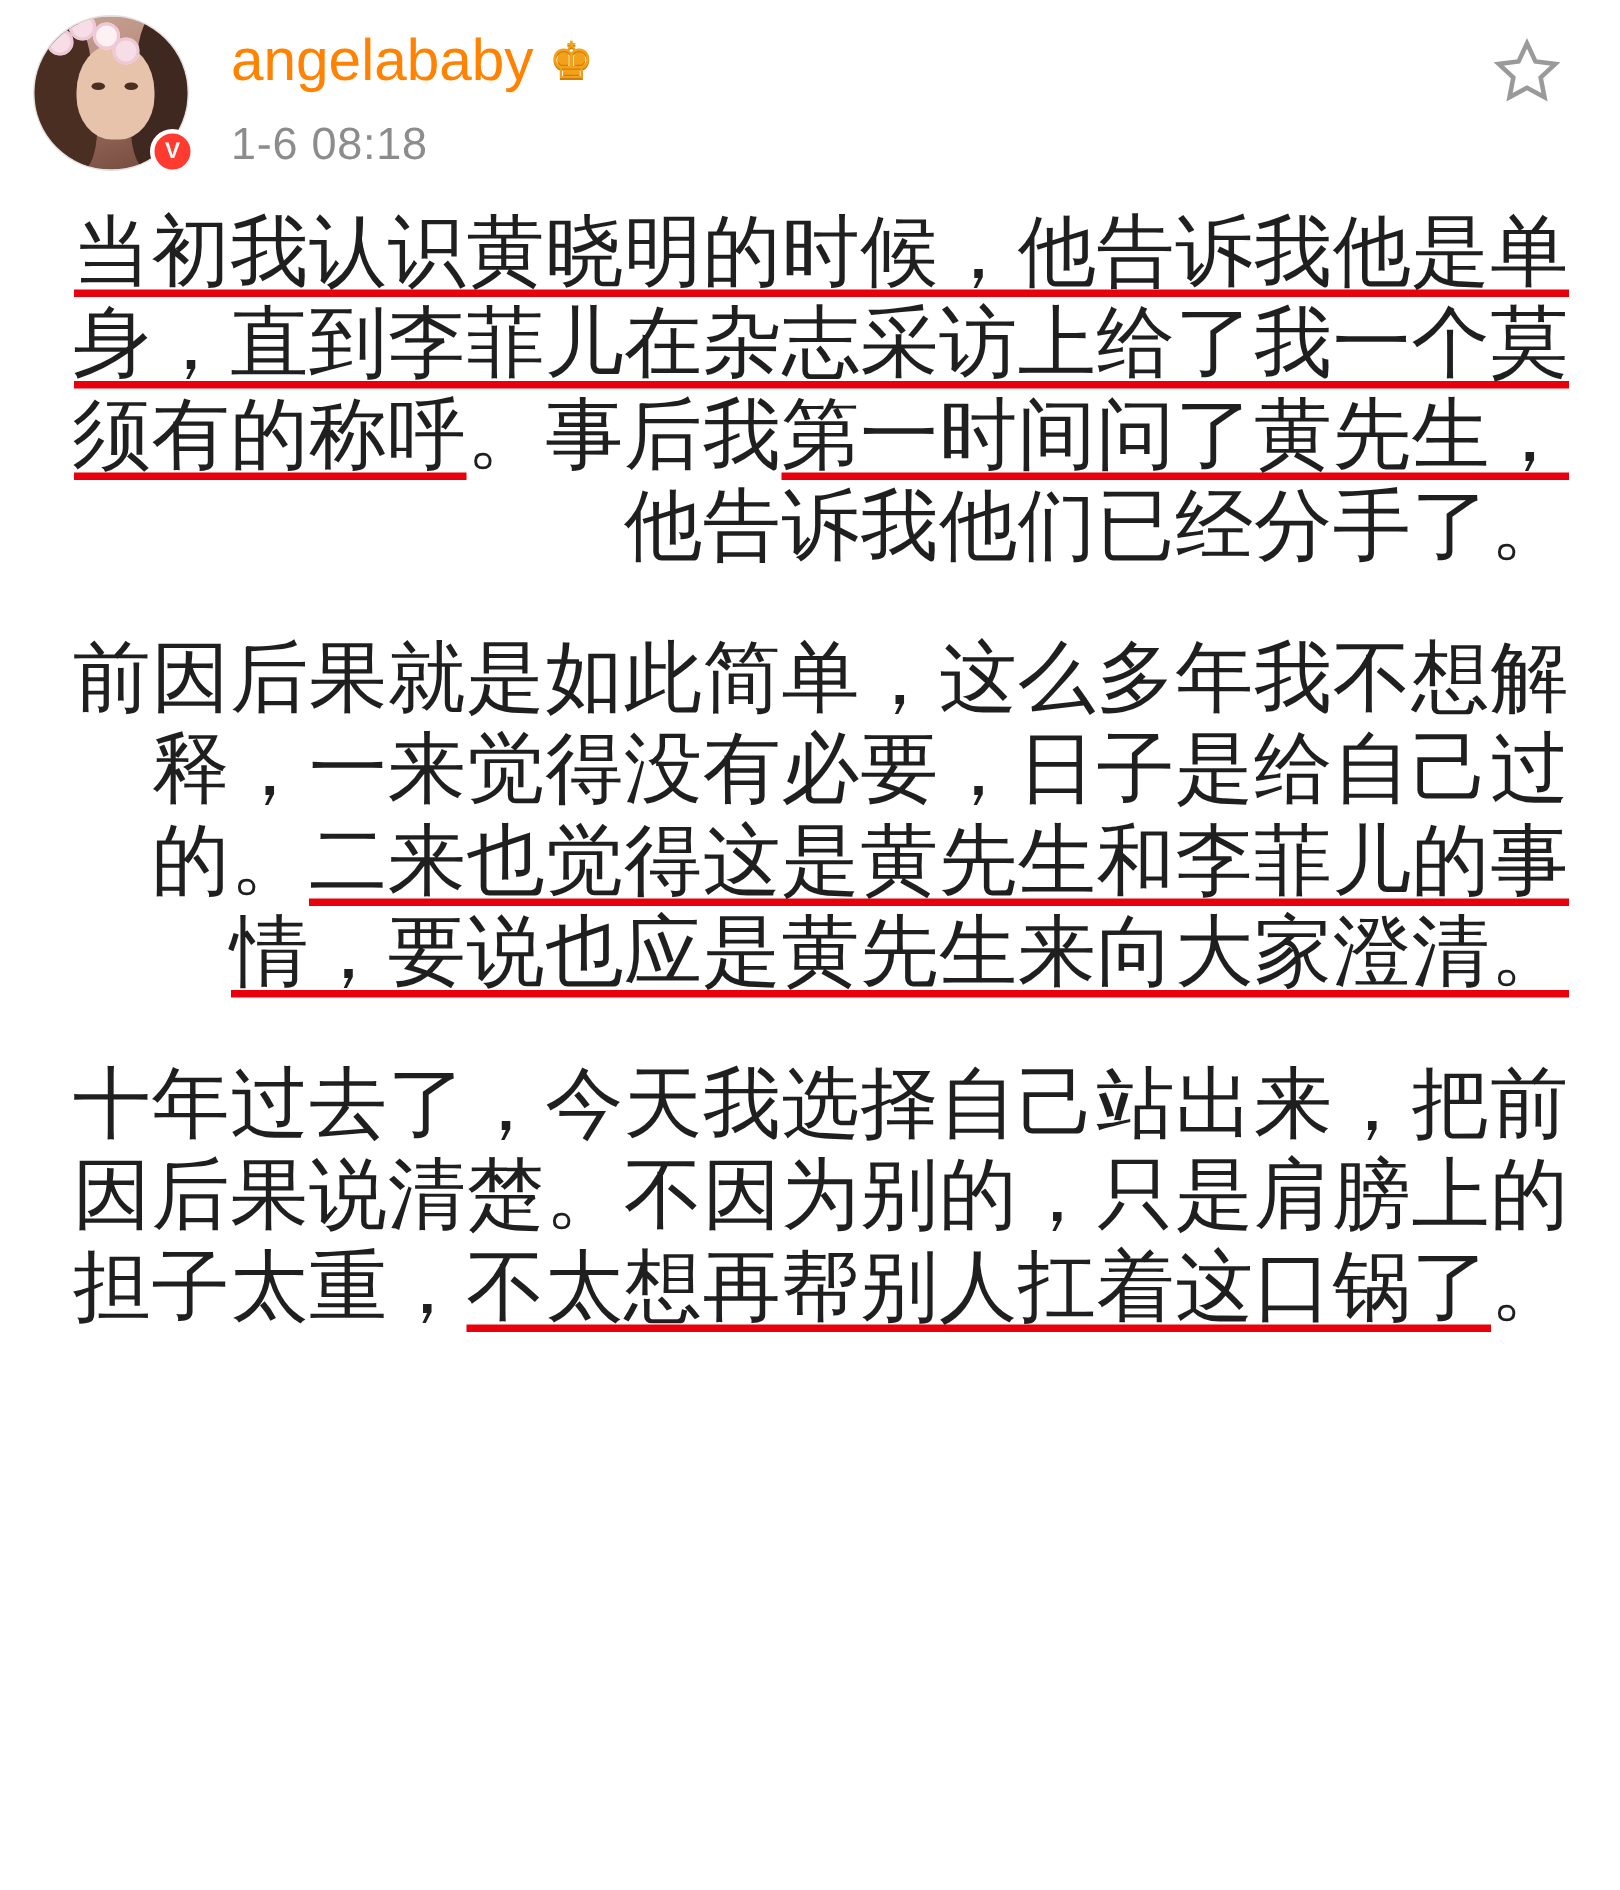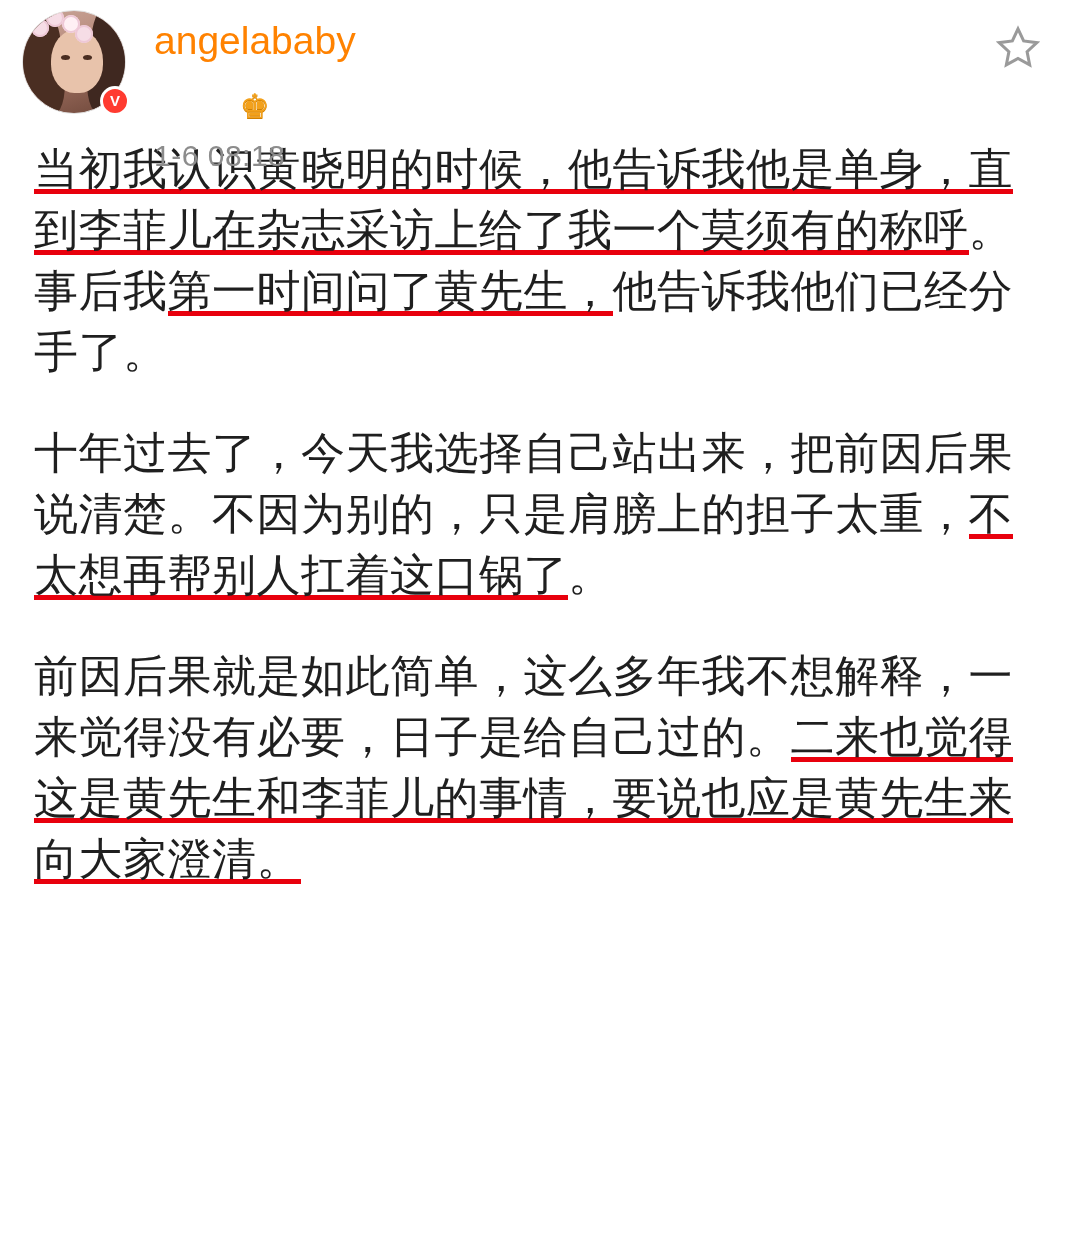--- a/index.html
+++ b/index.html
@@ -111,22 +111,21 @@
     text-align: center;
     font-weight: bold;
   }
   .meta {
     margin-left: 24px;
     padding-top: 8px;
   }
   .name-line {
     display: flex;
     align-items: center;
-    gap: 25px;
-    flex-direction: column;
+    gap: 10px;
   }
   .username {
     color: #ff8200;
     font-size: 39px;
     line-height: 46px;
     font-family: "Liberation Sans", sans-serif;
   }
   .crown {
     font-size: 34px;
     line-height: 34px;
@@ -146,27 +145,28 @@
     width: 52px;
     height: 52px;
     color: #9a9a9a;
   }
   
   .content {
     padding: 8px 34px 0 34px;
     box-sizing: border-box;
   }
   .para {
-    font-size: 44px;
+    font-size: 52px;
     line-height: 61px;
     color: #1f1f1f;
     letter-spacing: 0.5px;
     margin: 0 0 40px 0;
     font-family: "DejaVu Sans", sans-serif;
     word-break: break-all;
+    text-align: right;
   }
   .para:last-child { margin-bottom: 0; }
   .u {
     background-image: linear-gradient(#e8000d, #e8000d);
     background-repeat: no-repeat;
     background-size: 100% 5px;
     background-position: 0 calc(100% - 2px);
     padding-bottom: 2px;
   }
 </style>
@@ -208,22 +208,22 @@
       </svg>
     </div>
   </div>
 
   <div class="content">
     <p class="para">
       <span class="u">当初我认识黄晓明的时候，他告诉我他是单身，直到李菲儿在杂志采访上给了我一个莫须有的称呼</span><span>。事后我</span><span class="u">第一时间问了黄先生，</span><span>他告诉我他们已经分手了。</span>
     </p>
 
     <p class="para">
+      <span>前因后果就是如此简单，这么多年我不想解释，一来觉得没有必要，日子是给自己过的。</span><span class="u">二来也觉得这是黄先生和李菲儿的事情，要说也应是黄先生来向大家澄清。</span>
+    </p>
+
+    <p class="para">
       <span>十年过去了，今天我选择自己站出来，把前因后果说清楚。不因为别的，只是肩膀上的担子太重，</span><span class="u">不太想再帮别人扛着这口锅了</span><span>。</span>
     </p>
 
-    <p class="para">
-      <span>前因后果就是如此简单，这么多年我不想解释，一来觉得没有必要，日子是给自己过的。</span><span class="u">二来也觉得这是黄先生和李菲儿的事情，要说也应是黄先生来向大家澄清。</span>
-    </p>
-
   </div>
 
 </div>
 
 </body></html>

